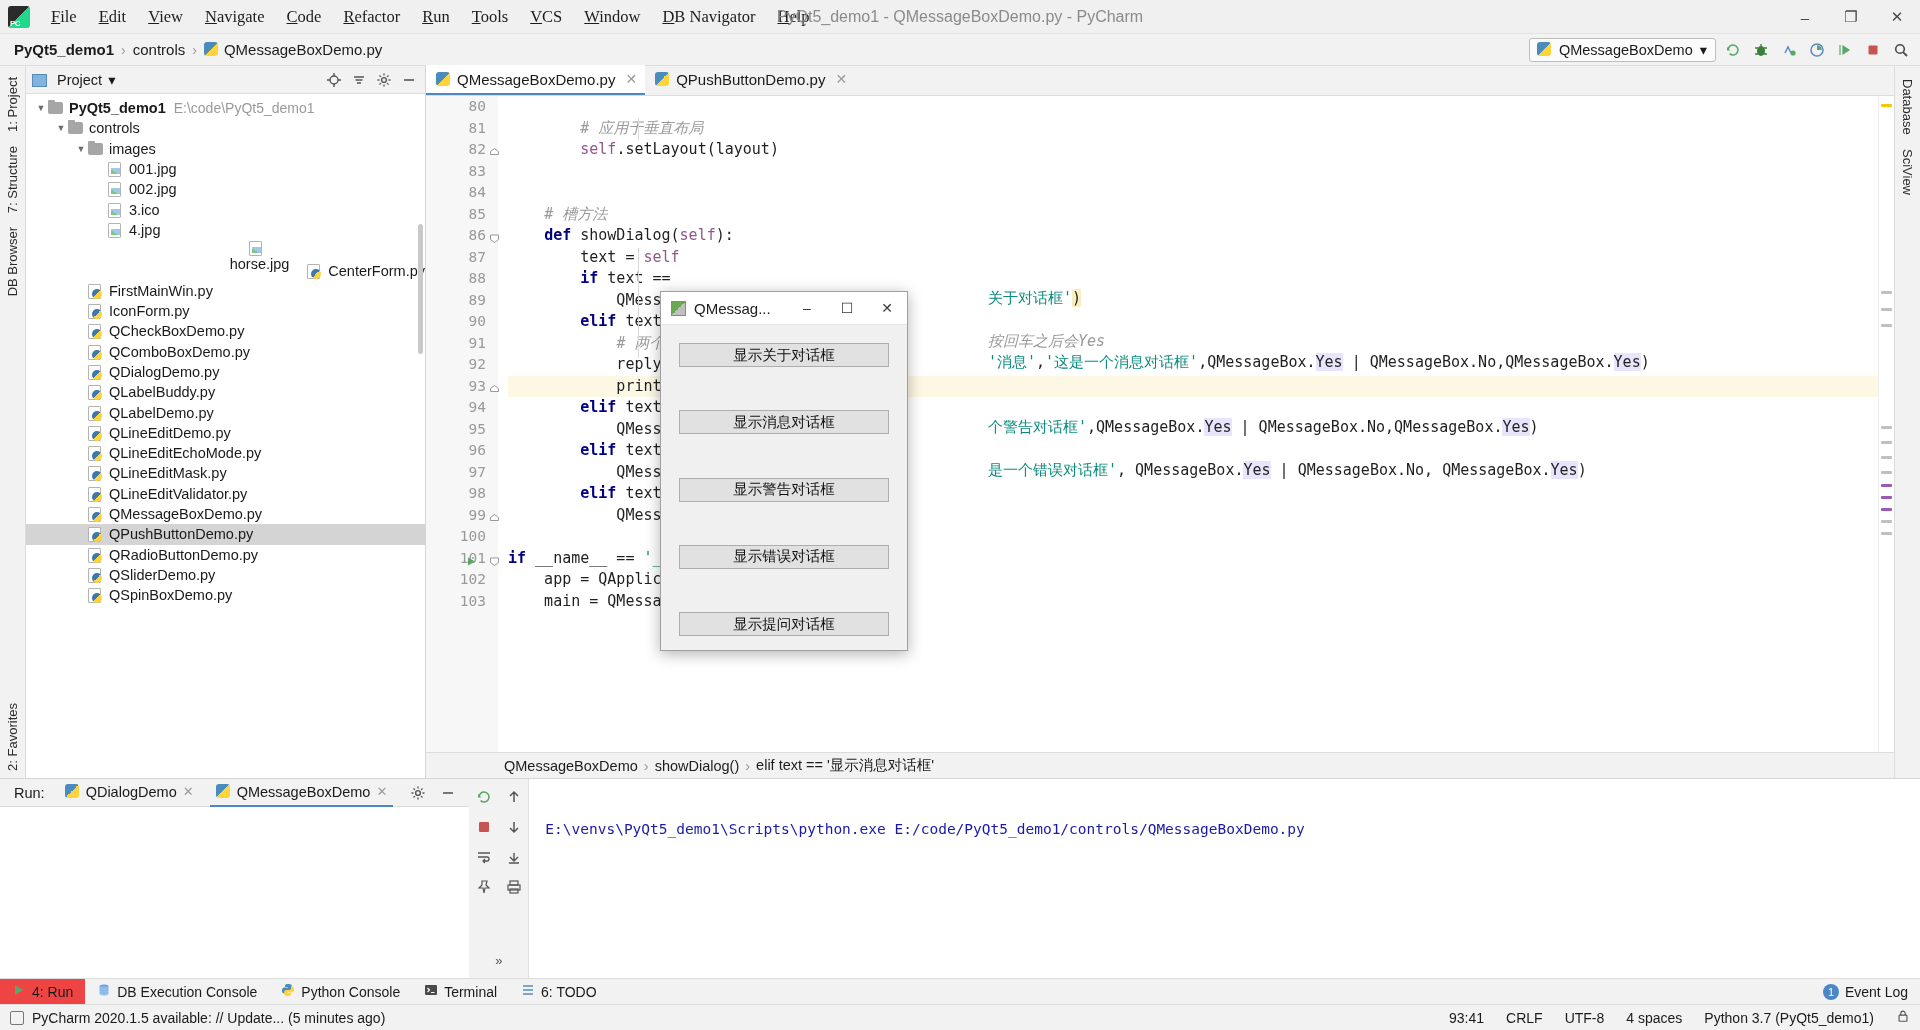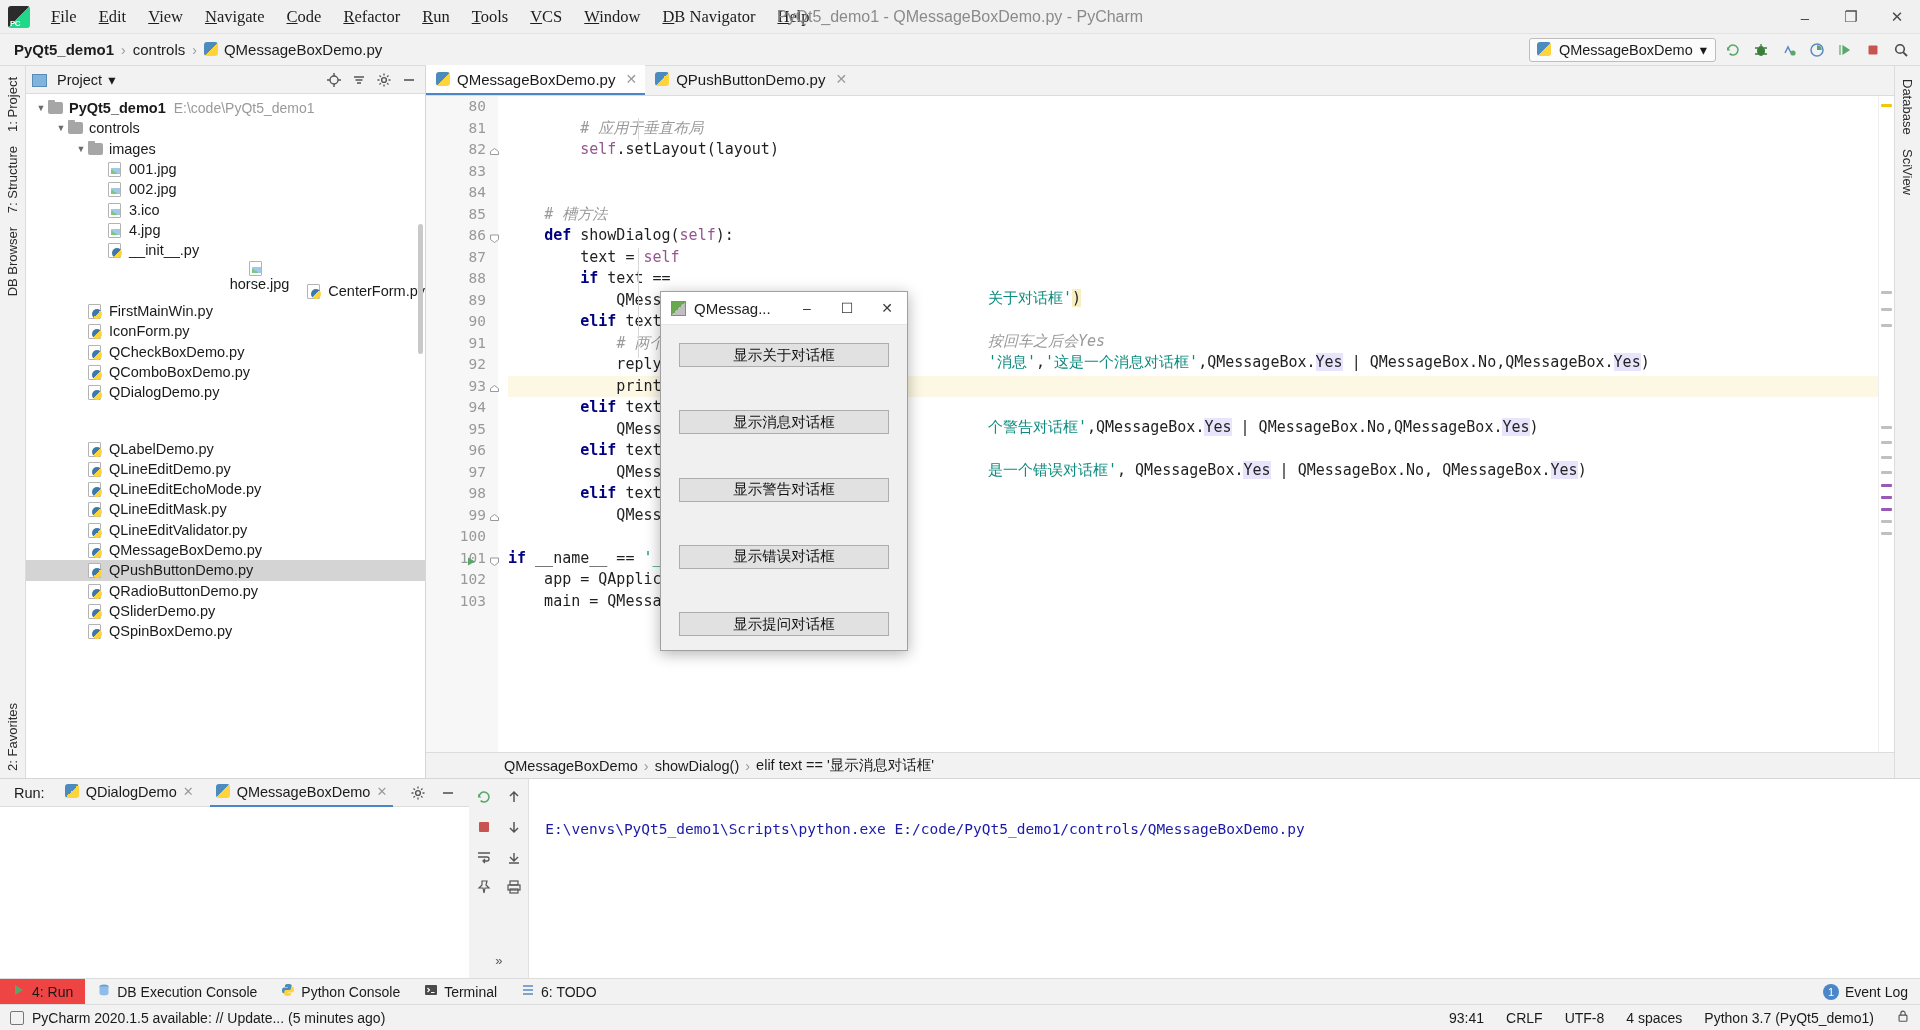--- a/index.html
+++ b/index.html
@@ -378,27 +378,20 @@
             </span>
             <span class="tlabel">3.ico</span>
           </div>
           <div class="trow" style="padding-left: 68px;">
             <span class="tw"></span>
             <span class="tico">
               <span class="ic-img" style="display: block; position: relative;"></span>
             </span>
             <span class="tlabel">4.jpg</span>
           </div>
-          <div class="trow" style="padding-left: 68px;">
-            <span class="tw"></span>
-            <span class="tico">
-              <span class="ic-py" style="display: block; position: relative;"></span>
-            </span>
-            <span class="tlabel">__init__.py</span>
-          </div>
           <div class="trow" style="padding-left: 68px; flex-direction: column;">
             <span class="tw"></span>
             <span class="tico">
               <span class="ic-img" style="display: block; position: relative;"></span>
             </span>
             <span class="tlabel">horse.jpg</span>
           </div>
           <div class="trow" style="padding-left: 48px; justify-content: flex-end;">
             <span class="tw"></span>
             <span class="tico">
@@ -434,21 +427,28 @@
             </span>
             <span class="tlabel">QComboBoxDemo.py</span>
           </div>
           <div class="trow" style="padding-left: 48px;">
             <span class="tw"></span>
             <span class="tico">
               <span class="ic-py" style="display: block; position: relative;"></span>
             </span>
             <span class="tlabel">QDialogDemo.py</span>
           </div>
-          <div class="trow" style="padding-left: 48px; margin-top: 36px;">
+          <div class="trow" style="padding-left: 48px;">
+            <span class="tw"></span>
+            <span class="tico">
+              <span class="ic-py" style="display: block; position: relative;"></span>
+            </span>
+            <span class="tlabel">QLabelBuddy.py</span>
+          </div>
+          <div class="trow" style="padding-left: 48px;">
             <span class="tw"></span>
             <span class="tico">
               <span class="ic-py" style="display: block; position: relative;"></span>
             </span>
             <span class="tlabel">QLabelDemo.py</span>
           </div>
           <div class="trow" style="padding-left: 48px;">
             <span class="tw"></span>
             <span class="tico">
               <span class="ic-py" style="display: block; position: relative;"></span>

